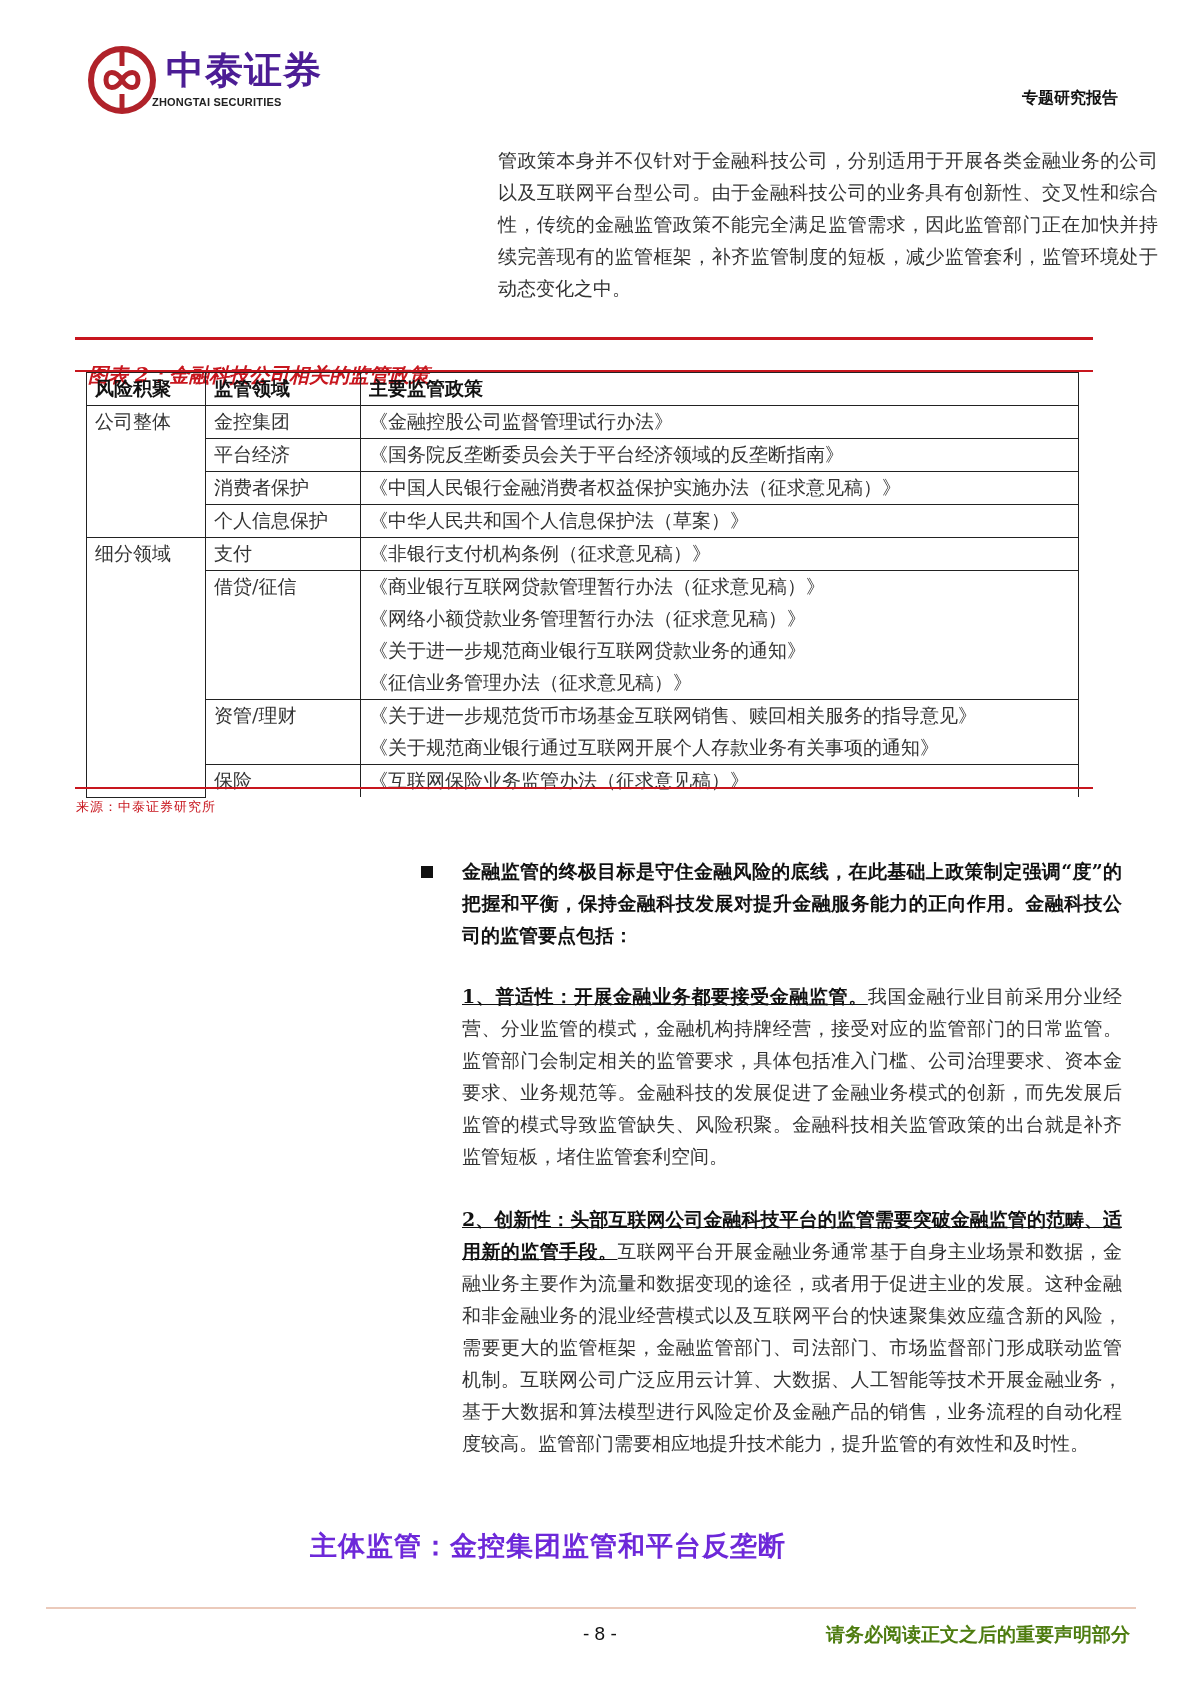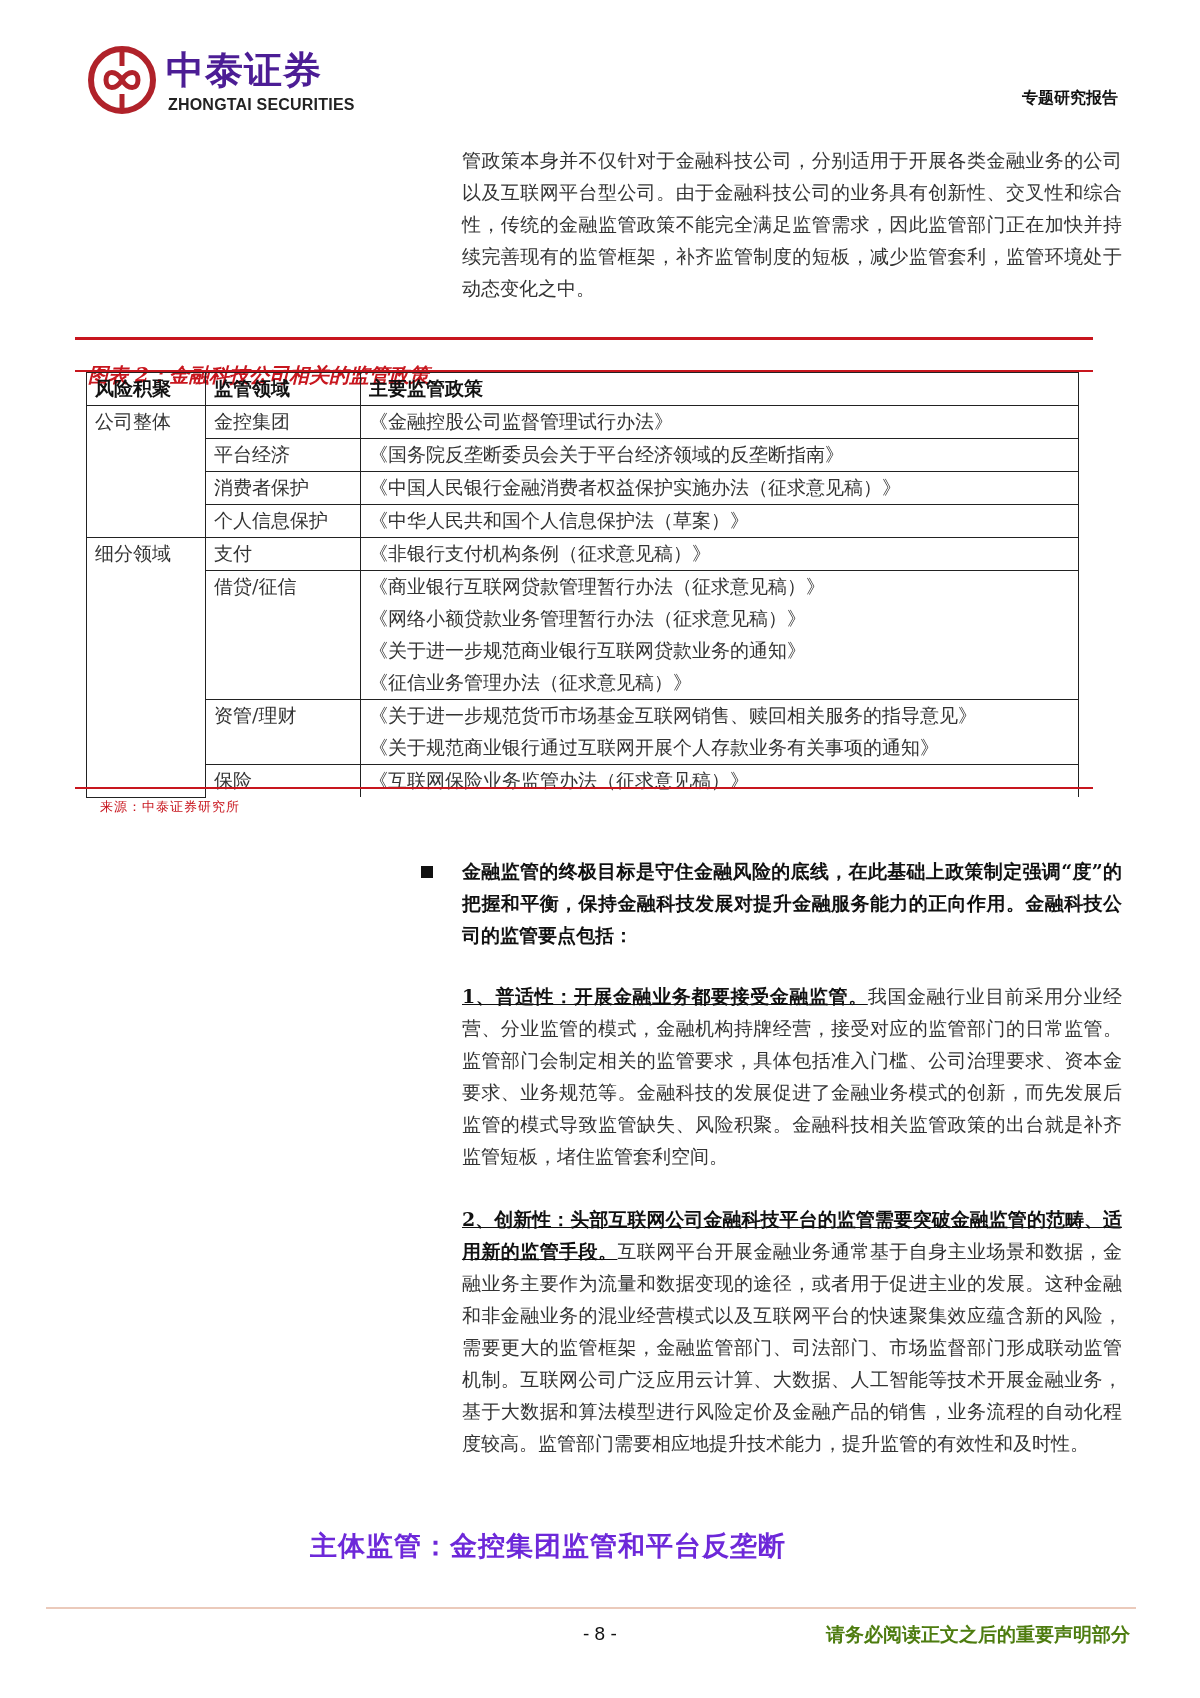--- a/index.html
+++ b/index.html
@@ -25,24 +25,24 @@
     .logo-cn {
       left: 166px; top: 48px;
       font-family: "DejaVu Sans", "Liberation Sans", sans-serif;
       font-weight: bold;
       font-size: 38px;
       letter-spacing: 1px;
       color: #4c1d95;
       line-height: 44px;
     }
     .logo-en {
-      left: 168px; top: 96px;
+      left: 152px; top: 96px;
       font-family: "Liberation Sans", "DejaVu Sans", sans-serif;
       font-weight: bold;
-      font-size: 16px;
+      font-size: 11px;
       letter-spacing: 0.2px;
       color: #222;
     }
     .report-type {
       right: 82px; top: 88px;
       font-weight: bold;
       font-size: 16px;
       color: #111;
     }
 
@@ -100,21 +100,21 @@
       font-weight: bold;
       color: #111;
       height: 32px;
     }
     table.policy tr:last-child td { border-bottom: none; }
     table.policy .c1 { width: 102px; }
     table.policy .c2 { width: 138px; }
     .policy-line { display: block; height: 32px; line-height: 31px; }
 
     .source {
-      left: 100px; top: 798px;
+      left: 76px; top: 798px;
       font-size: 13px;
       color: #c8161e;
       letter-spacing: 1px;
     }
 
     
     .bullet-sq {
       left: 421px; top: 866px;
       width: 12px; height: 12px;
       background: #111;
@@ -163,21 +163,21 @@
   <svg width="72" height="72" viewBox="0 0 72 72">
     <circle cx="36" cy="36" r="31" fill="none" stroke="#b0222a" stroke-width="6"></circle>
     <path d="M36 8 L36 22 M36 50 L36 64" stroke="#b0222a" stroke-width="5" fill="none"></path>
     <path d="M36 36 C30 26, 20 26, 20 36 C20 46, 30 46, 36 36 C42 26, 52 26, 52 36 C52 46, 42 46, 36 36 Z" fill="none" stroke="#b0222a" stroke-width="5"></path>
   </svg>
 </div>
 <div class="abs logo-cn">中泰证券</div>
 <div class="abs logo-en">ZHONGTAI SECURITIES</div>
 <div class="abs report-type">专题研究报告</div>
 
-<div class="abs para" style="top:144px;">管政策本身并不仅针对于金融科技公司，分别适用于开展各类金融业务的公司以及互联网平台型公司。由于金融科技公司的业务具有创新性、交叉性和综合性，传统的金融监管政策不能完全满足监管需求，因此监管部门正在加快并持续完善现有的监管框架，补齐监管制度的短板，减少监管套利，监管环境处于动态变化之中。</div>
+<div class="abs para" style="top:144px;margin-left:36px;">管政策本身并不仅针对于金融科技公司，分别适用于开展各类金融业务的公司以及互联网平台型公司。由于金融科技公司的业务具有创新性、交叉性和综合性，传统的金融监管政策不能完全满足监管需求，因此监管部门正在加快并持续完善现有的监管框架，补齐监管制度的短板，减少监管套利，监管环境处于动态变化之中。</div>
 
 <div class="abs fig-topline"></div>
 <div class="abs fig-title">图表 2：金融科技公司相关的监管政策</div>
 <div class="abs fig-underline"></div>
 
 <table class="policy">
   <tbody>
       <tr>
     <th class="c1">风险积聚</th>
     <th class="c2">监管领域</th>

